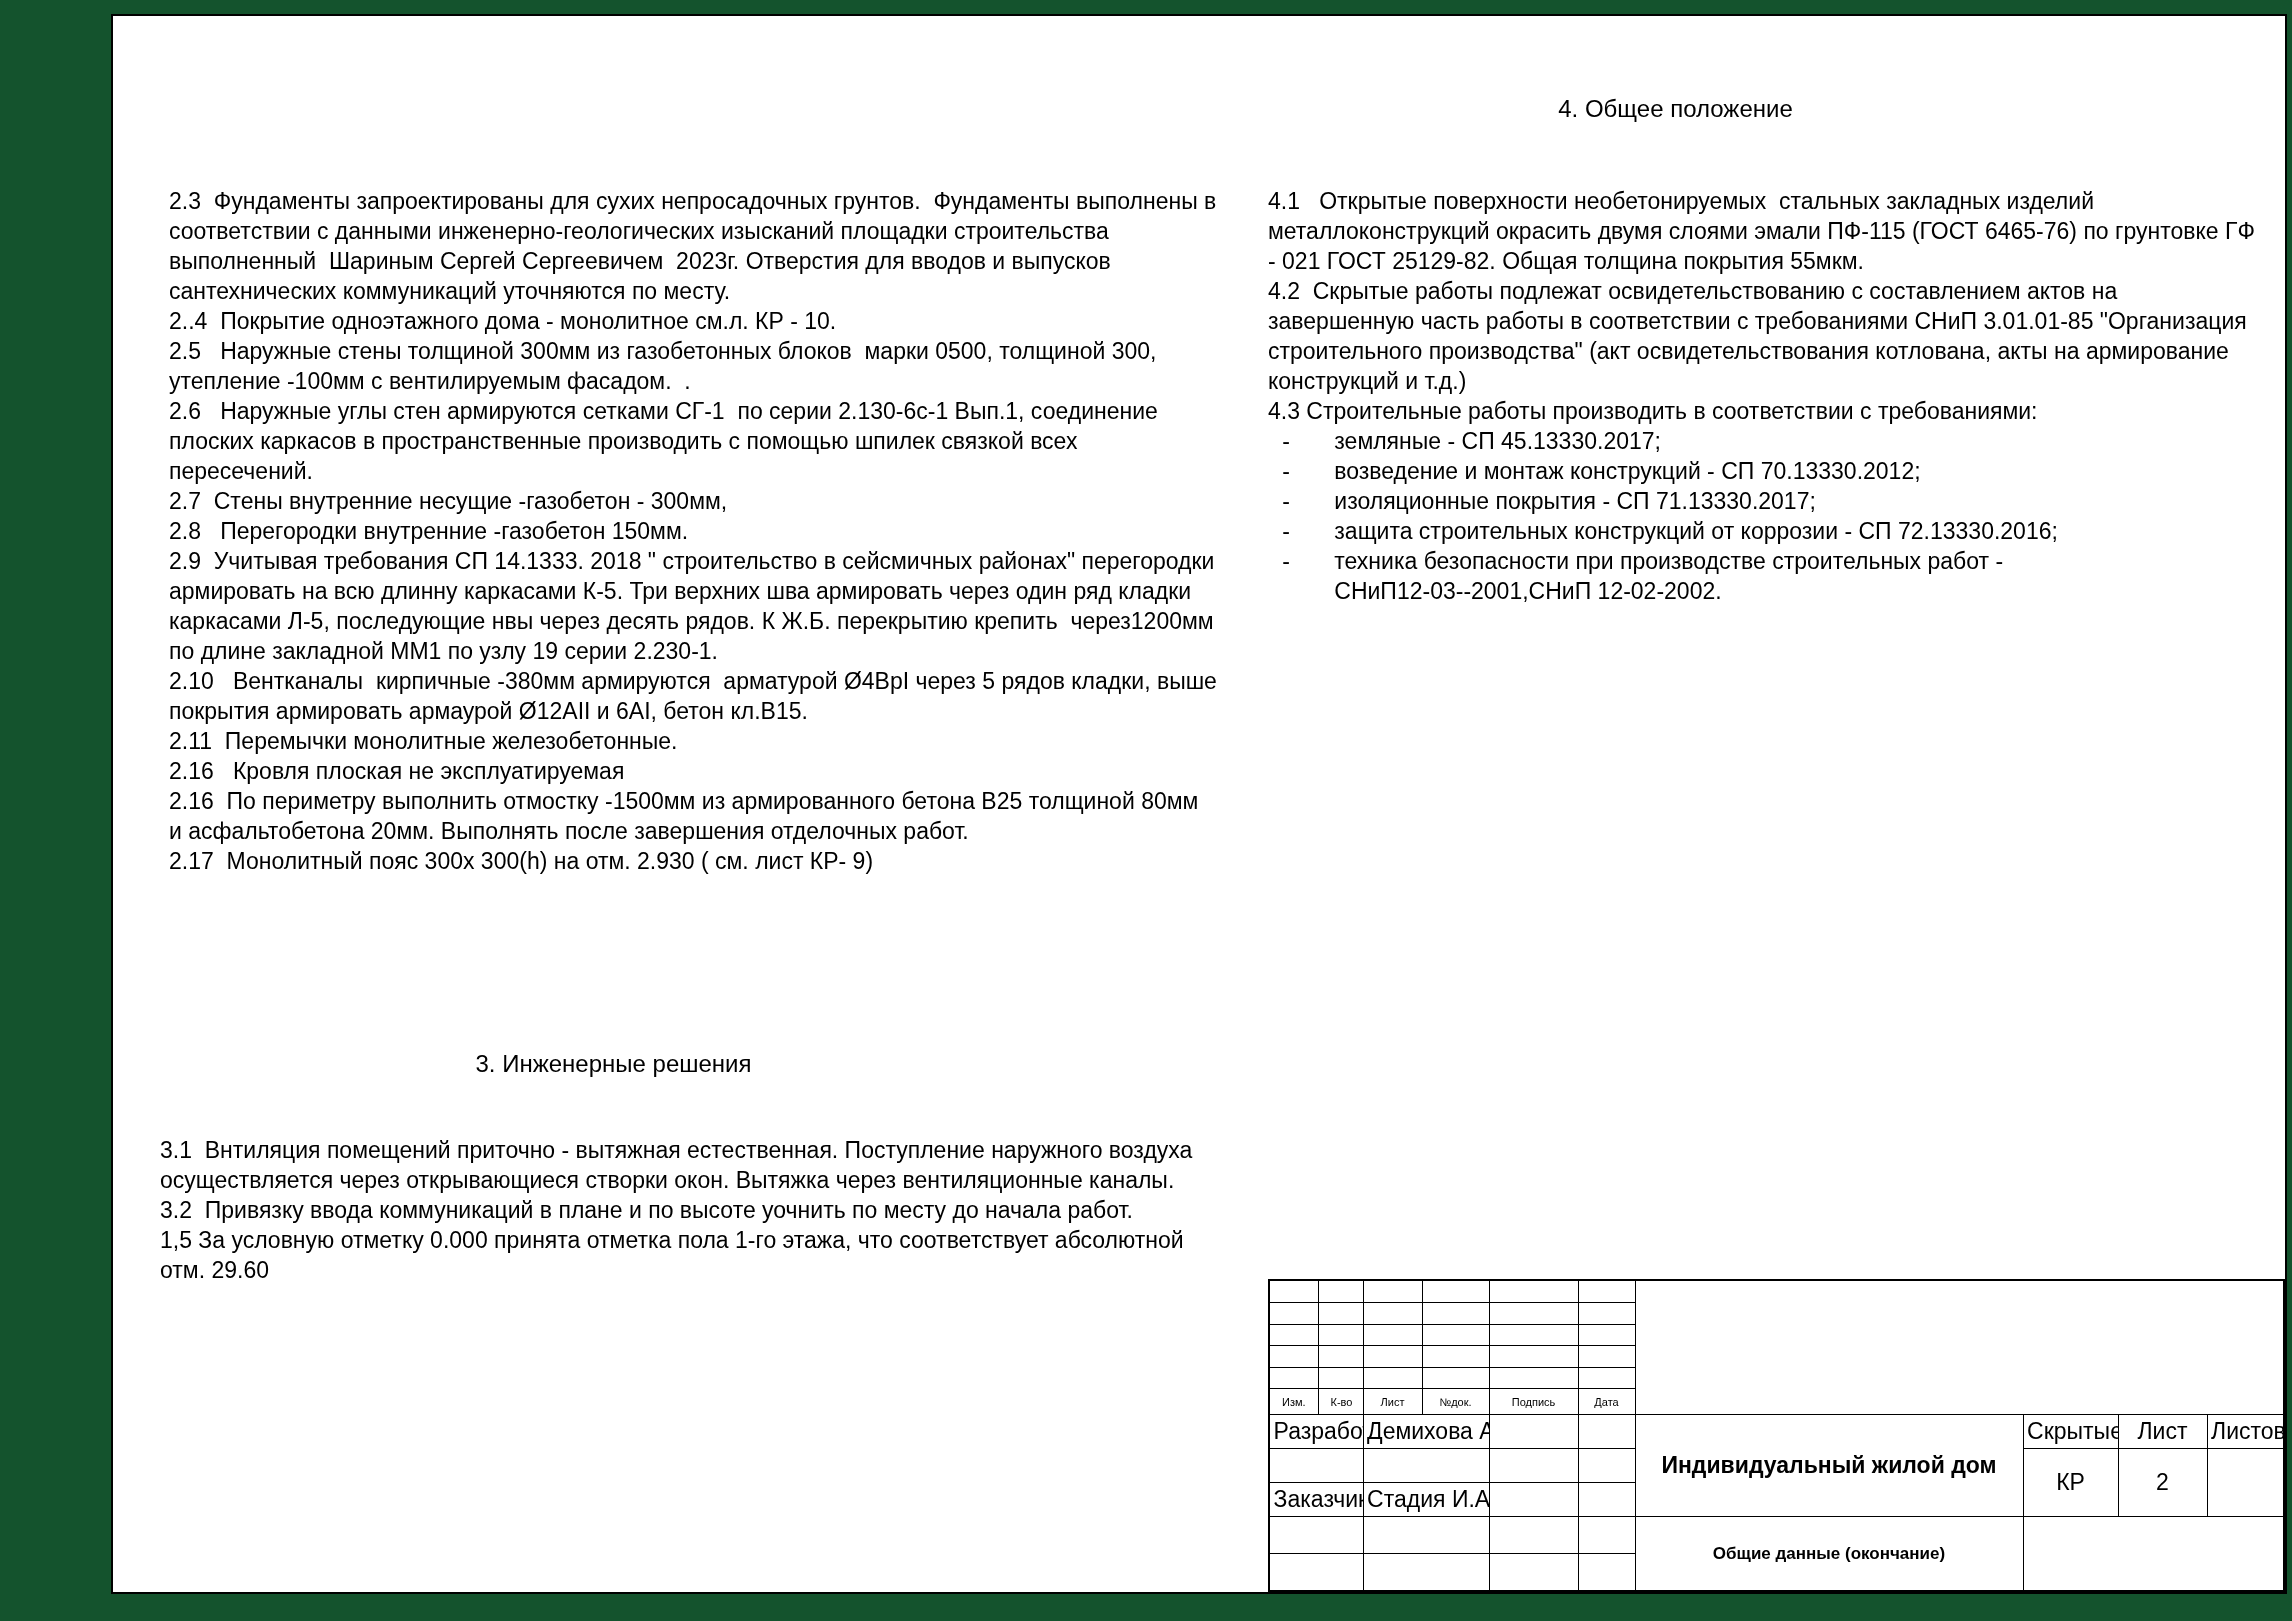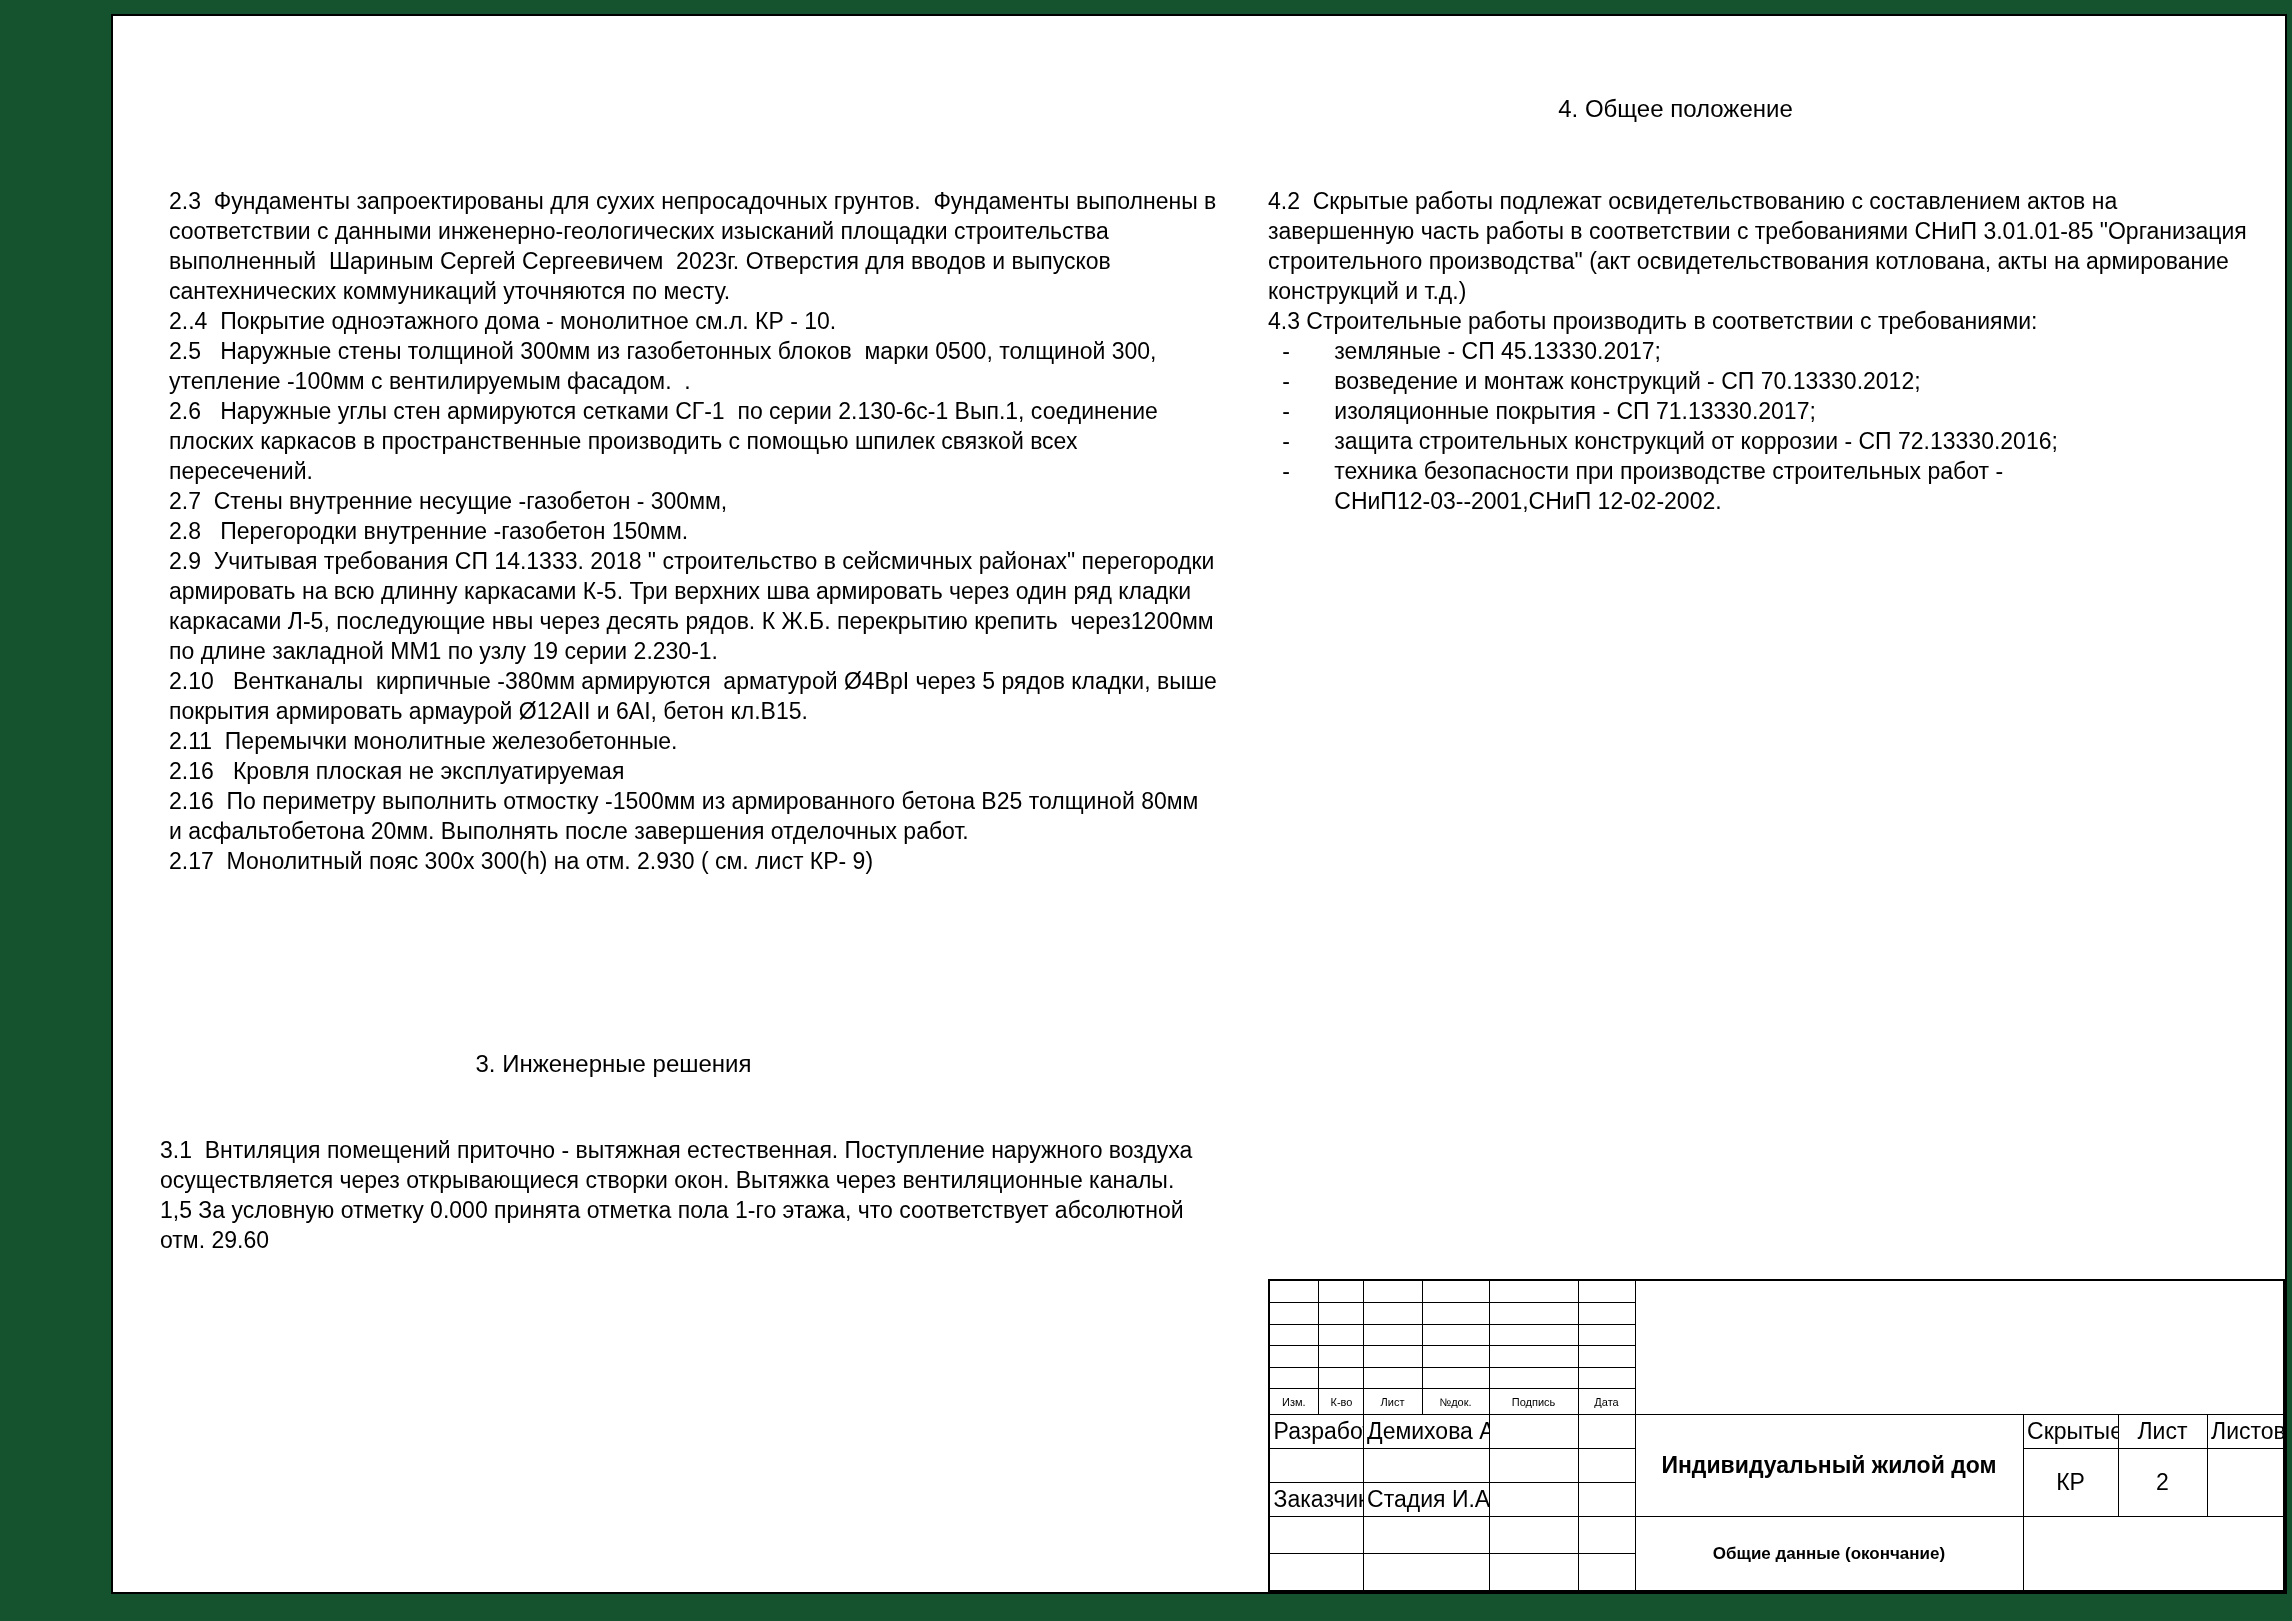--- a/index.html
+++ b/index.html
@@ -51,24 +51,26 @@
       <p class="note">2.11  Перемычки монолитные железобетонные.</p>
       <p class="note">2.16   Кровля плоская не эксплуатируемая</p>
       <p class="note">2.16  По периметру выполнить отмостку -1500мм из армированного бетона В25 толщиной 80мм и асфальтобетона 20мм. Выполнять после завершения отделочных работ.</p>
       <p class="note">2.17  Монолитный пояс 300х 300(h) на отм. 2.930 ( см. лист КР- 9)</p>
     </div>
 
     <div class="heading" style="left:48px;top:1034px;width:905px;">3. Инженерные решения</div>
 
     <div class="textcol" style="left:47px;top:1119px;width:1052px;">
       <p class="note">3.1  Внтиляция помещений приточно - вытяжная естественная. Поступление наружного воздуха осуществляется через открывающиеся створки окон. Вытяжка через вентиляционные каналы.</p>
+      <p class="note">3.2  Привязку ввода коммуникаций в плане и по высоте уочнить по месту до начала работ.</p>
       <p class="note">1,5 За условную отметку 0.000 принята отметка пола 1-го этажа, что соответствует абсолютной отм. 29.60</p>
     </div>
 
     <div class="textcol" style="left:1155px;top:170px;width:999px;">
+      <p class="note">4.1   Открытые поверхности необетонируемых  стальных закладных изделий металлоконструкций окрасить двумя слоями эмали ПФ-115 (ГОСТ 6465-76) по грунтовке ГФ - 021 ГОСТ 25129-82. Общая толщина покрытия 55мкм.</p>
       <p class="note">4.2  Скрытые работы подлежат освидетельствованию с составлением актов на завершенную часть работы в соответствии с требованиями СНиП 3.01.01-85 "Организация строительного производства" (акт освидетельствования котлована, акты на армирование конструкций и т.д.)</p>
       <p class="note">4.3 Строительные работы производить в соответствии с требованиями:</p>
       <div class="li">
         <span class="dash">-</span>
         <span class="li-text">земляные - СП 45.13330.2017;</span>
       </div>
       <div class="li">
         <span class="dash">-</span>
         <span class="li-text">возведение и монтаж конструкций - СП 70.13330.2012;</span>
       </div>

